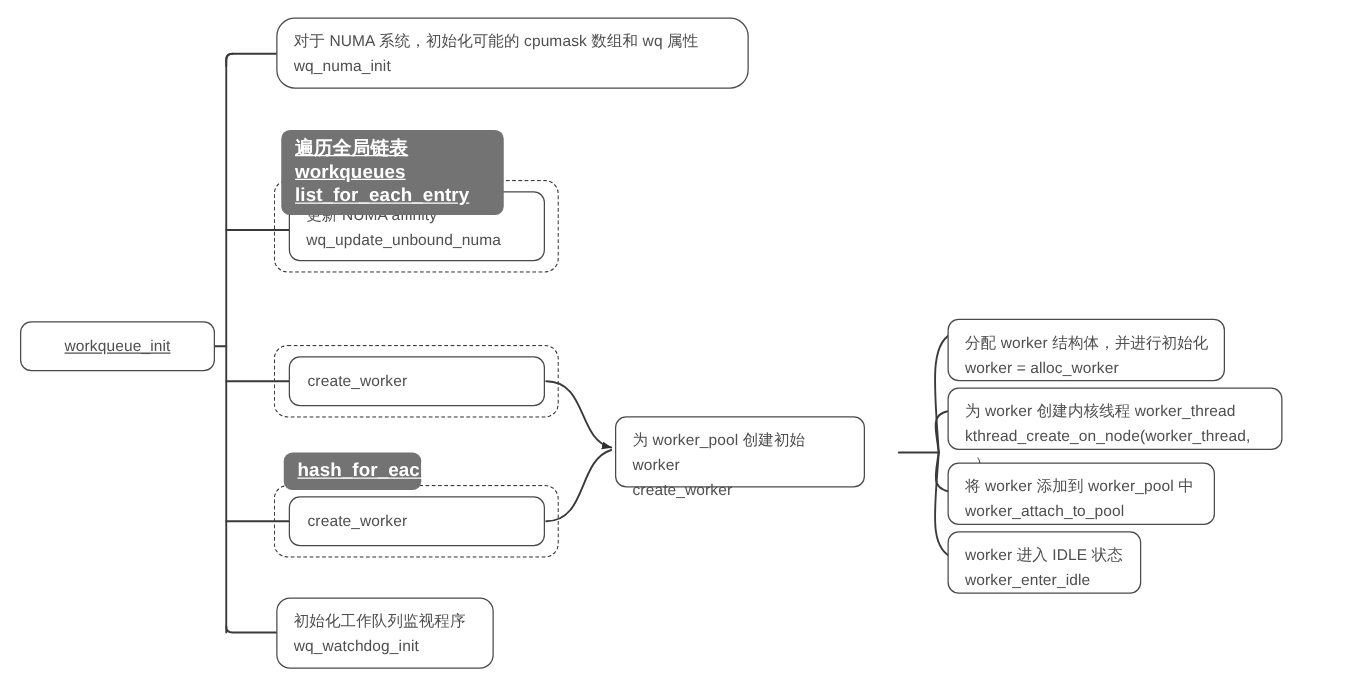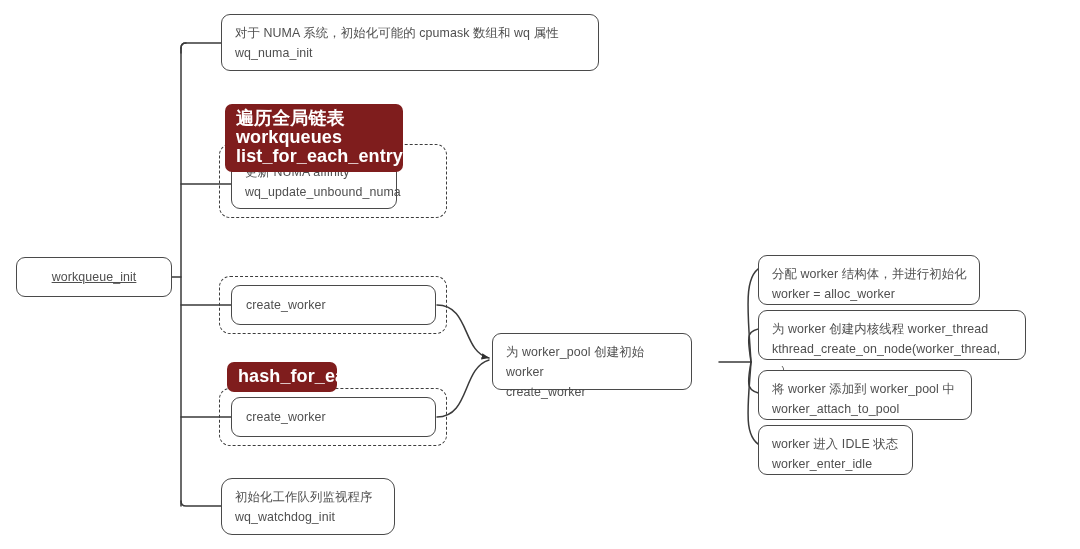--- a/index.html
+++ b/index.html
@@ -61,30 +61,31 @@
     border: 1.8px dashed #3d3d3d;
     border-radius: 11px;
     background: transparent;
     z-index: 2;
   }
 
   
   .tab-label {
     position: absolute;
     box-sizing: border-box;
-    background: #7f1d1d;
+    background: #737373;
     color: #ffffff;
     font-weight: bold;
-    font-size: 18px;
+    font-size: 15px;
     line-height: 19px;
     border-radius: 7px;
     padding: 5px 11px 6px 11px;
     white-space: pre-line;
     letter-spacing: 0.1px;
     z-index: 4;
+    text-decoration: underline;
   }
 
   .small-ellipsis {
     font-size: 9.5px;
     letter-spacing: 0;
   }
 </style>
 </head>
 <body>
 
@@ -122,29 +123,29 @@
 
       <path d="M751,362 C748,312 742,272 764,266"></path>
       <path d="M751,362 C748,338 744,330 764,328"></path>
       <path d="M751,362 C748,382 744,392 764,394"></path>
       <path d="M751,362 C748,408 742,440 764,447"></path>
     </g>
   </svg>
 
   <div class="node center-text" style="left:16px; top:257px; width:156px; height:40px;">workqueue_init</div>
 
-  <div class="node" style="left:221px; top:14px; width:378px; height:57px;">对于 NUMA 系统，初始化可能的 cpumask 数组和 wq 属性
+  <div class="node" style="left:221px; top:14px; width:378px; height:57px;border-radius:15px;">对于 NUMA 系统，初始化可能的 cpumask 数组和 wq 属性
 wq_numa_init</div>
 
   <div class="tab-label" style="left:225px; top:104px; width:178px;">遍历全局链表 workqueues
 list_for_each_entry</div>
 
   <div class="group-dashed" style="left:219px; top:144px; width:228px; height:74px;"></div>
 
-  <div class="node" style="left:231px; top:153px; width:166px; height:56px;">更新 NUMA affinity
+  <div class="node" style="left:231px; top:153px; width:205px; height:56px;">更新 NUMA affinity
 wq_update_unbound_numa</div>
 
 
   <div class="group-dashed" style="left:219px; top:276px; width:228px; height:58px;"></div>
 
   <div class="node mid" style="left:231px; top:285px; width:205px; height:40px;">create_worker</div>
 
   <div class="tab-label" style="left:227px; top:362px; width:110px;">hash_for_each</div>
 
   <div class="group-dashed" style="left:219px; top:388px; width:228px; height:58px;"></div>

